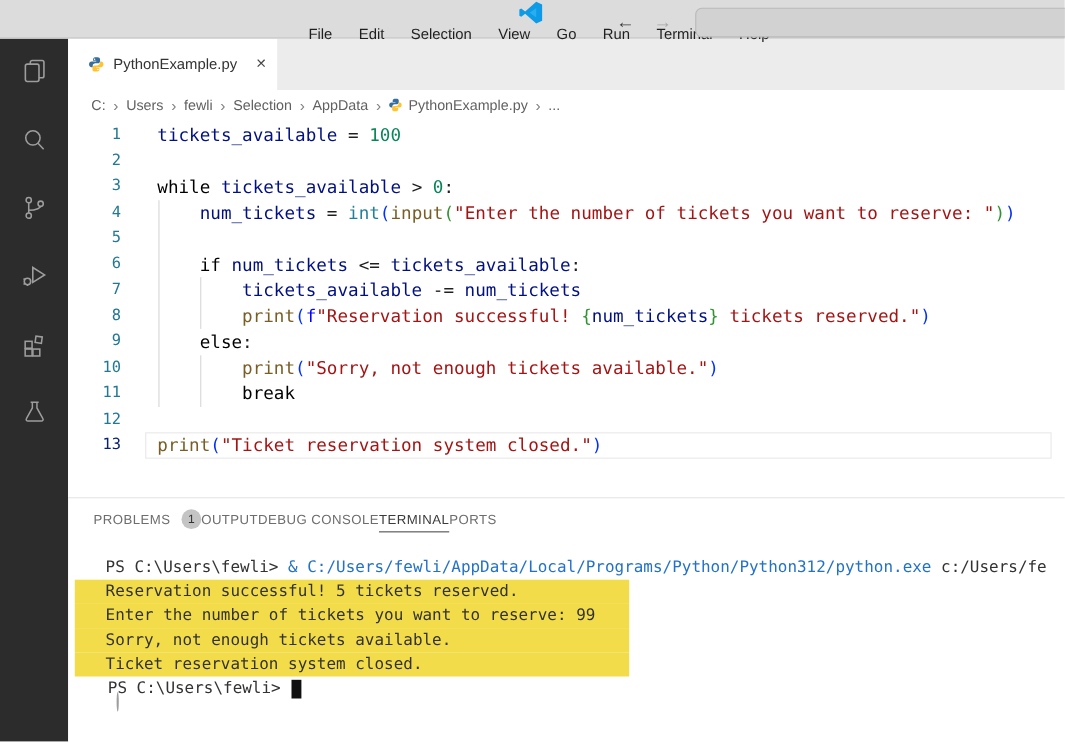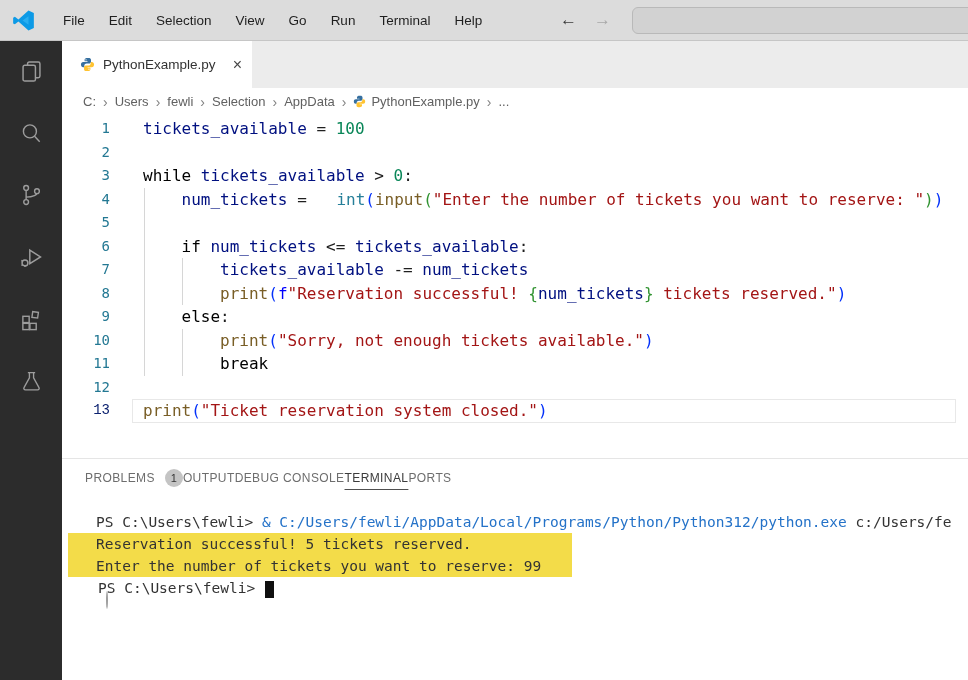--- a/index.html
+++ b/index.html
@@ -2,22 +2,22 @@
 <html><head>
 <meta charset="utf-8">
 <style>
   * { margin:0; padding:0; box-sizing:border-box; }
   html,body { width:968px; height:680px; overflow:hidden; background:#fff;
     font-family:"Liberation Sans", sans-serif; }
 
   .window { position:relative; width:968px; height:680px; }
 
   
-  .titlebar { height:41px; background:#dcdcdc; border-bottom:1px solid #c6c6c6;
-    display:flex; align-items:center; padding-left:12px; position:relative; z-index:6; }
+  .titlebar { height:35px; background:#dcdcdc; border-bottom:1px solid #c6c6c6;
+    display:flex; align-items:center; padding-left:12px; position:relative; z-index:6;flex-direction:column; }
   .vscode-logo { width:23px; height:23px; margin-right:16px; flex:none; }
   .menubar { display:flex; align-items:center; }
   .menu-item { font-size:13.5px; color:#1f1f1f; padding:0 12px; cursor:default; }
   .nav-arrow { position:absolute; top:8px; font-size:17px; line-height:24px; }
   .nav-back { left:560px; color:#383838; }
   .nav-fwd  { left:594px; color:#a8a8a8; }
   .searchbox { position:absolute; left:632px; right:-10px; top:7px; height:27px;
     background:#d2d2d2; border:1px solid #b9b9b9; border-radius:6px; }
 
   
@@ -42,26 +42,26 @@
     font-size:13px; color:#616161; gap:7px; background:#fff; flex:none; }
   .bc-sep { color:#828282; font-size:14px; }
   .bc-file { display:flex; align-items:center; gap:5px; }
 
   
   .editor { position:relative; height:343px; background:#fff; padding-top:2px;
     font-family:"DejaVu Sans Mono", monospace; font-size:16px; flex:none; overflow:hidden; }
   .code-row { display:flex; height:23.5px; line-height:23.5px; position:relative; z-index:1; }
   .gutter { width:81px; padding-right:33px; text-align:right; color:#237893;
     font-size:14px; flex:none; }
-  .gutter.active { color:#0b216f;font-family:Liberation Mono, monospace; }
+  .gutter.active { color:#0b216f; }
   .code-text { white-space:pre; color:#1f1f1f; }
   .tk-kw   { color:#000000; }
   .tk-var  { color:#001080; }
   .tk-fn   { color:#795e26; }
-  .tk-type { color:#267f99;margin-left:20px; }
+  .tk-type { color:#267f99; }
   .tk-num  { color:#098658; }
   .tk-str  { color:#a31515; }
   .tk-op   { color:#1f1f1f; }
   .tk-b1   { color:#0431fa; }
   .tk-b2   { color:#319331; }
   .tk-f    { color:#0000ff; }
   .tk-plain{ color:#1f1f1f; }
   .guide { position:absolute; width:1px; background:#d6d6d6; z-index:0; }
   .curline { position:absolute; left:70px; right:12px; border:1px solid #e8e8e8; z-index:0; }
 
@@ -271,19 +271,21 @@
               <span class="pt-label">TERMINAL</span>
             </div>
             <div class="panel-tab">
               <span class="pt-label">PORTS</span>
             </div>
           </div>
         <div class="terminal">
             <div class="term-line"><span class="deco filled"></span><span class="tt-plain">PS C:\Users\fewli&gt; </span><span class="tt-blue">&amp; C:/Users/fewli/AppData/Local/Programs/Python/Python312/python.exe</span><span class="tt-plain"> c:/Users/fe</span></div>
             <div class="term-line hl"><span class="tt-plain">Reservation successful! 5 tickets reserved.</span></div>
             <div class="term-line hl"><span class="tt-plain">Enter the number of tickets you want to reserve: 99</span></div>
+            <div class="term-line hl"><span class="tt-plain">Sorry, not enough tickets available.</span></div>
+            <div class="term-line hl"><span class="tt-plain">Ticket reservation system closed.</span></div>
             <div class="term-line"><span class="deco hollow"></span><span class="tt-plain">PS C:\Users\fewli&gt; </span><span class="cursor"></span></div>
           </div>
       </div>
 
     </div>
   </div>
 </div>
 
 </body></html>

